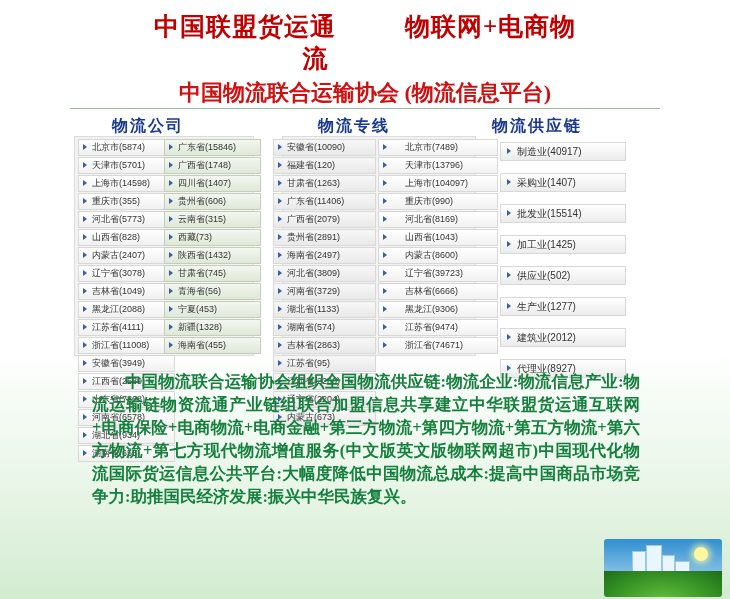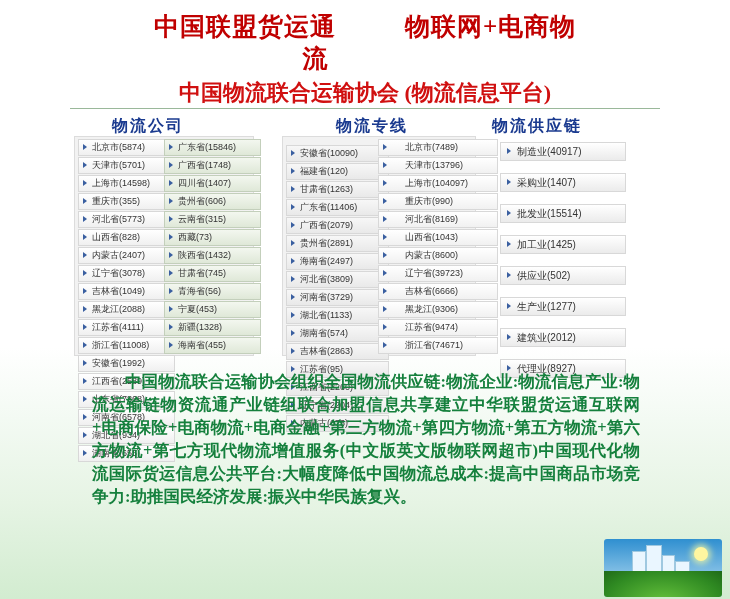--- a/index.html
+++ b/index.html
@@ -83,21 +83,21 @@
   
   .col-head {
     position: absolute;
     color: #1a3a8f;
     font-size: 16px;
     font-weight: bold;
     font-family: "Liberation Serif", serif;
     letter-spacing: 2px;
   }
   #head-company { left: 112px; top: 116px; }
-  #head-line    { left: 336px; top: 116px; }
+  #head-line    { left: 318px; top: 116px; }
   #head-chain   { left: 492px; top: 116px; }
   .list {
     position: absolute;
   }
   .item {
     display: block;
     height: 15px;
     line-height: 15px;
     font-size: 9px;
     color: #333333;
@@ -230,21 +230,21 @@
     <span class="item">上海市(14598)</span>
     <span class="item">重庆市(355)</span>
     <span class="item">河北省(5773)</span>
     <span class="item">山西省(828)</span>
     <span class="item">内蒙古(2407)</span>
     <span class="item">辽宁省(3078)</span>
     <span class="item">吉林省(1049)</span>
     <span class="item">黑龙江(2088)</span>
     <span class="item">江苏省(4111)</span>
     <span class="item">浙江省(11008)</span>
-    <span class="item">安徽省(1992)</span>
+    <span class="item">安徽省(3949)</span>
     <span class="item">江西省(2589)</span>
     <span class="item">山东省(7868)</span>
     <span class="item">河南省(6578)</span>
     <span class="item">湖北省(934)</span>
     <span class="item">湖南省(655)</span>
   </div>
 
   <div class="list col-b" style="left:164px; top:139px;">
     <span class="item">广东省(15846)</span>
     <span class="item">广西省(1748)</span>
@@ -253,21 +253,21 @@
     <span class="item">云南省(315)</span>
     <span class="item">西藏(73)</span>
     <span class="item">陕西省(1432)</span>
     <span class="item">甘肃省(745)</span>
     <span class="item">青海省(56)</span>
     <span class="item">宁夏(453)</span>
     <span class="item">新疆(1328)</span>
     <span class="item">海南省(455)</span>
   </div>
 
-  <div class="list col-d" style="left:286px; top:139px;margin-top:6px;">
+  <div class="list col-d" style="left:273px; top:139px;">
     <span class="item">安徽省(10090)</span>
     <span class="item">福建省(120)</span>
     <span class="item">甘肃省(1263)</span>
     <span class="item">广东省(11406)</span>
     <span class="item">广西省(2079)</span>
     <span class="item">贵州省(2891)</span>
     <span class="item">海南省(2497)</span>
     <span class="item">河北省(3809)</span>
     <span class="item">河南省(3729)</span>
     <span class="item">湖北省(1133)</span>

